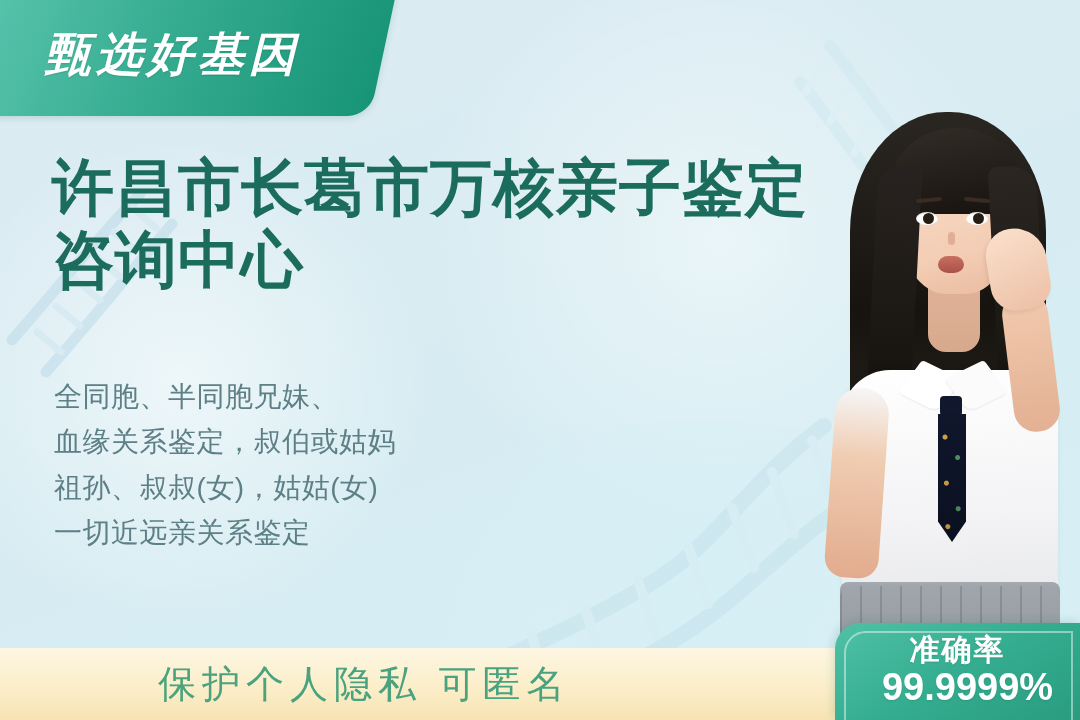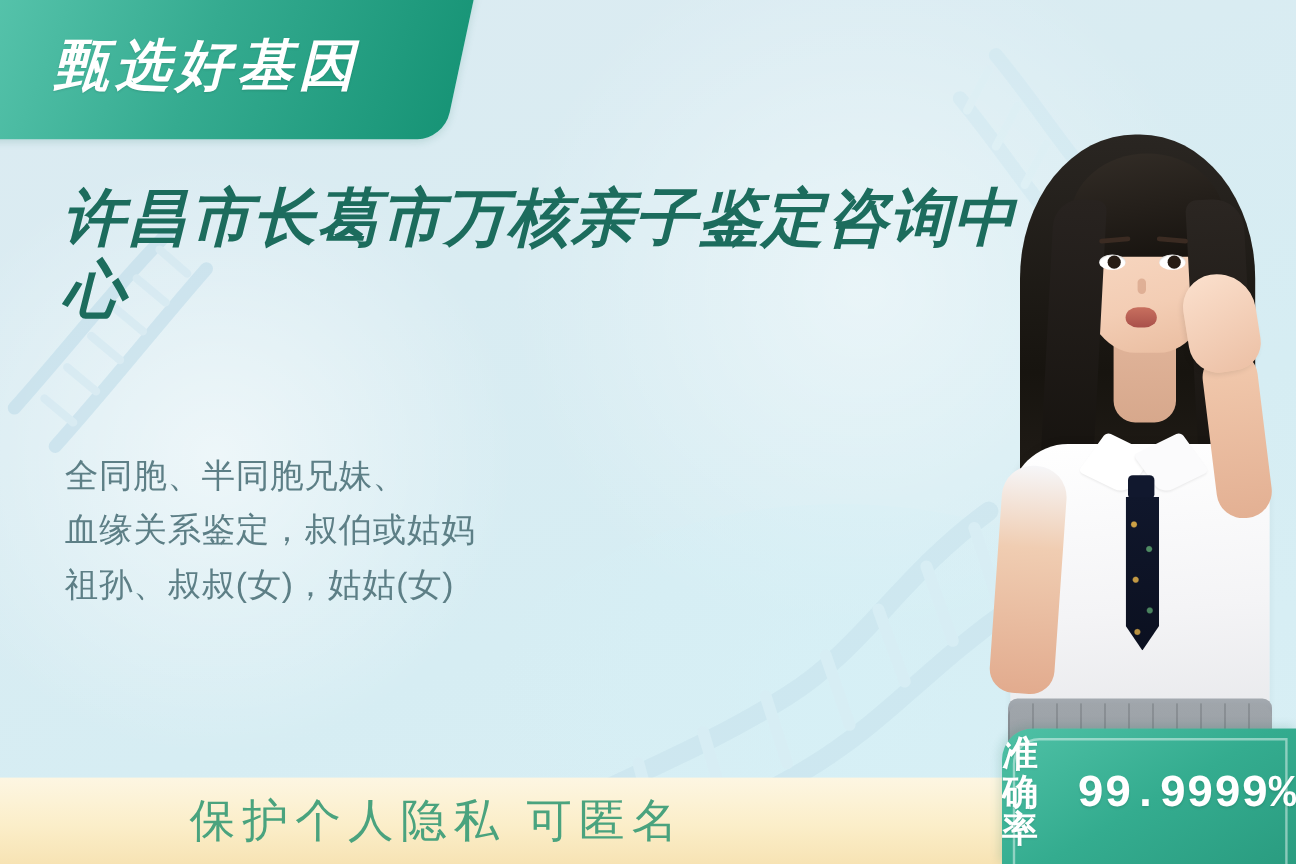--- a/index.html
+++ b/index.html
@@ -55,25 +55,24 @@
     font-style:italic;
     text-shadow:0 1px 2px rgba(0,0,0,.12);
     white-space:nowrap;
   }
 
   
   .headline{
     position:absolute; left:52px; top:152px;
     width:800px;
     color:#1c6c5d;
-    font-size:52px;
+    font-size:62px;
     font-weight:700;
     line-height:1.16;
     letter-spacing:1px;
-    font-style:italic;
   }
 
   
   .service-list{
     position:absolute; left:54px; top:374px;
     color:#5d7f86;
     font-size:28px;
     line-height:1.62;
     letter-spacing:.5px;
     font-weight:400;
@@ -175,27 +174,26 @@
     color:#4aa37e;
     font-size:38px;
     font-weight:400;
     letter-spacing:6px;
     white-space:nowrap;
   }
 
   
   .accuracy{
     position:absolute; right:0; bottom:0;
-    width:245px; height:113px;
+    width:245px; height:97px;
     background:linear-gradient(150deg,#4fc1a6 0%,#34ac8f 52%,#2a9c80 100%);
     border-top-left-radius:26px;
     box-shadow:-2px -2px 8px rgba(20,110,90,.16);
-    display:flex; flex-direction:row; align-items:center; justify-content:center;
+    display:flex; flex-direction:column; align-items:center; justify-content:center;
     overflow:hidden;
-    font-family:Liberation Mono, monospace;
   }
   .accuracy::before{
     content:""; position:absolute;
     left:9px; top:8px; right:7px; bottom:-20px;
     border:2px solid rgba(255,255,255,.45);
     border-top-left-radius:22px;
     pointer-events:none;
   }
   .acc-label{
     position:relative;
@@ -271,20 +269,21 @@
   <div class="brand-banner">
     <span class="brand-banner-inner">甄选好基因</span>
   </div>
 
   <h1 class="headline">许昌市长葛市万核亲子鉴定咨询中心</h1>
 
   <div class="service-list">
     <div>全同胞、半同胞兄妹、</div>
     <div>血缘关系鉴定，叔伯或姑妈</div>
     <div>祖孙、叔叔(女)，姑姑(女)</div>
+    <div>一切近远亲关系鉴定</div>
   </div>
 
   <div class="model">
     <div class="m-part m-hair-back"></div>
     <div class="m-part m-neck"></div>
     <div class="m-part m-face"></div>
     <div class="m-part m-hair-top"></div>
     <div class="m-part m-hair-strand-l"></div>
     <div class="m-part m-hair-strand-r"></div>
     <div class="m-part m-brow l"></div>

